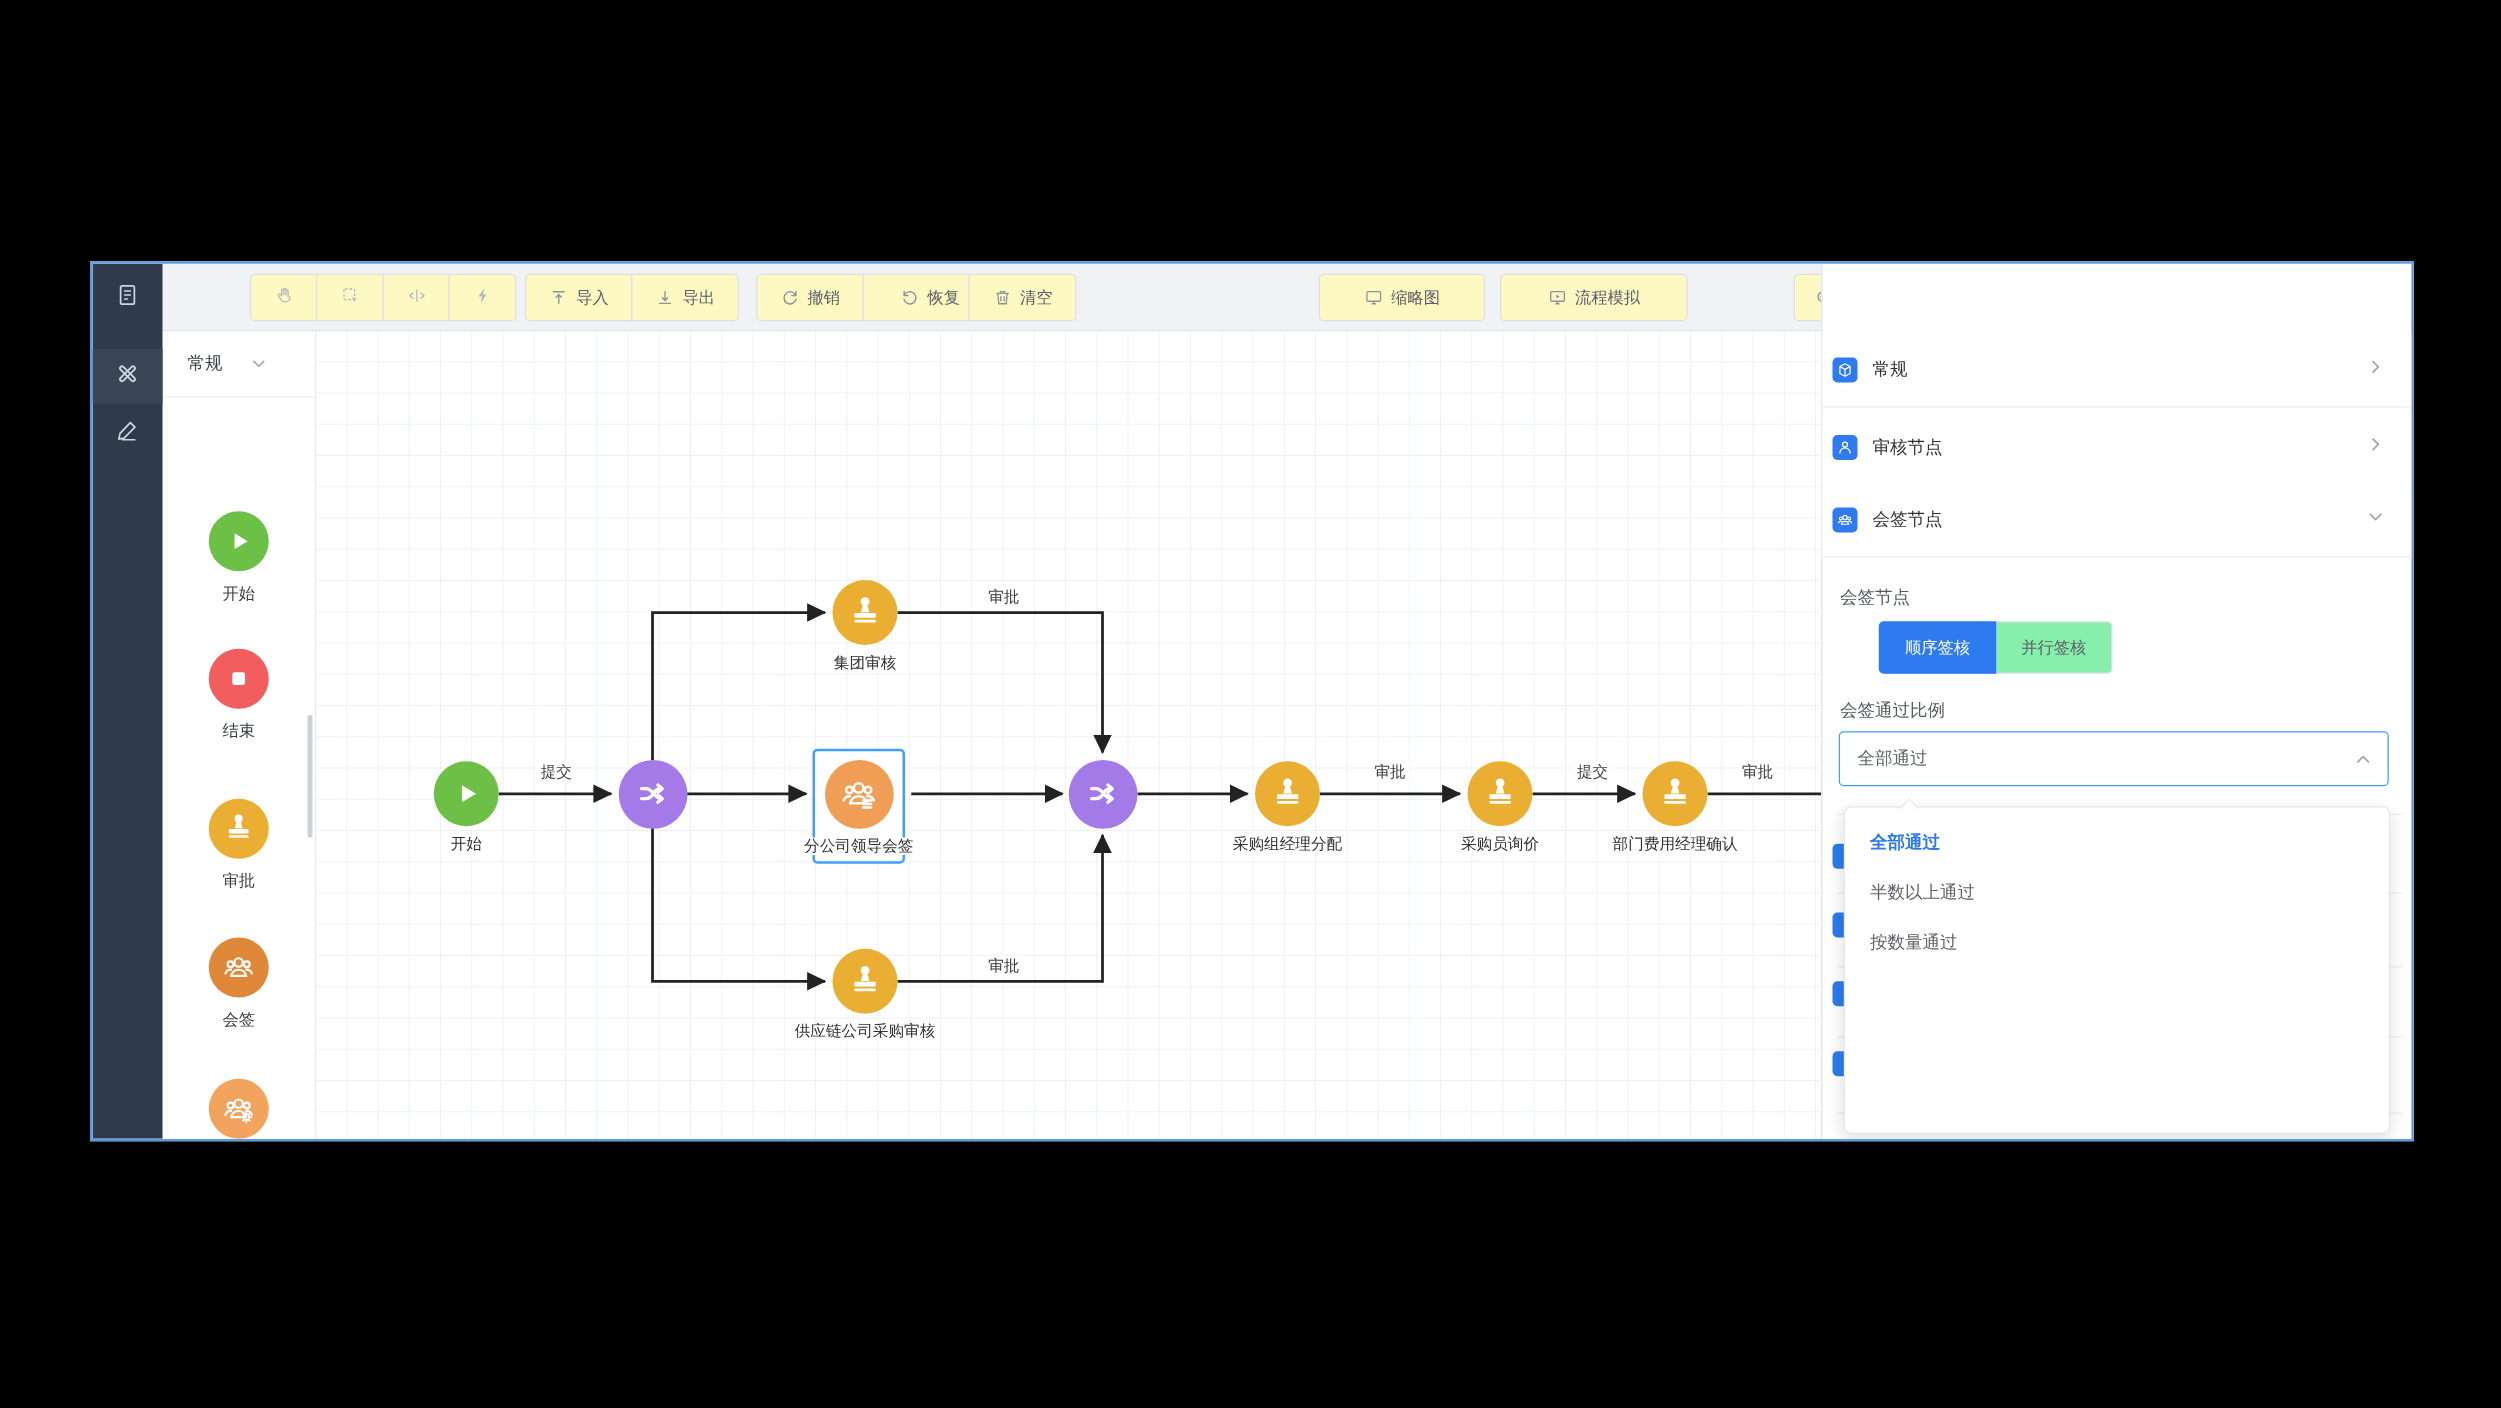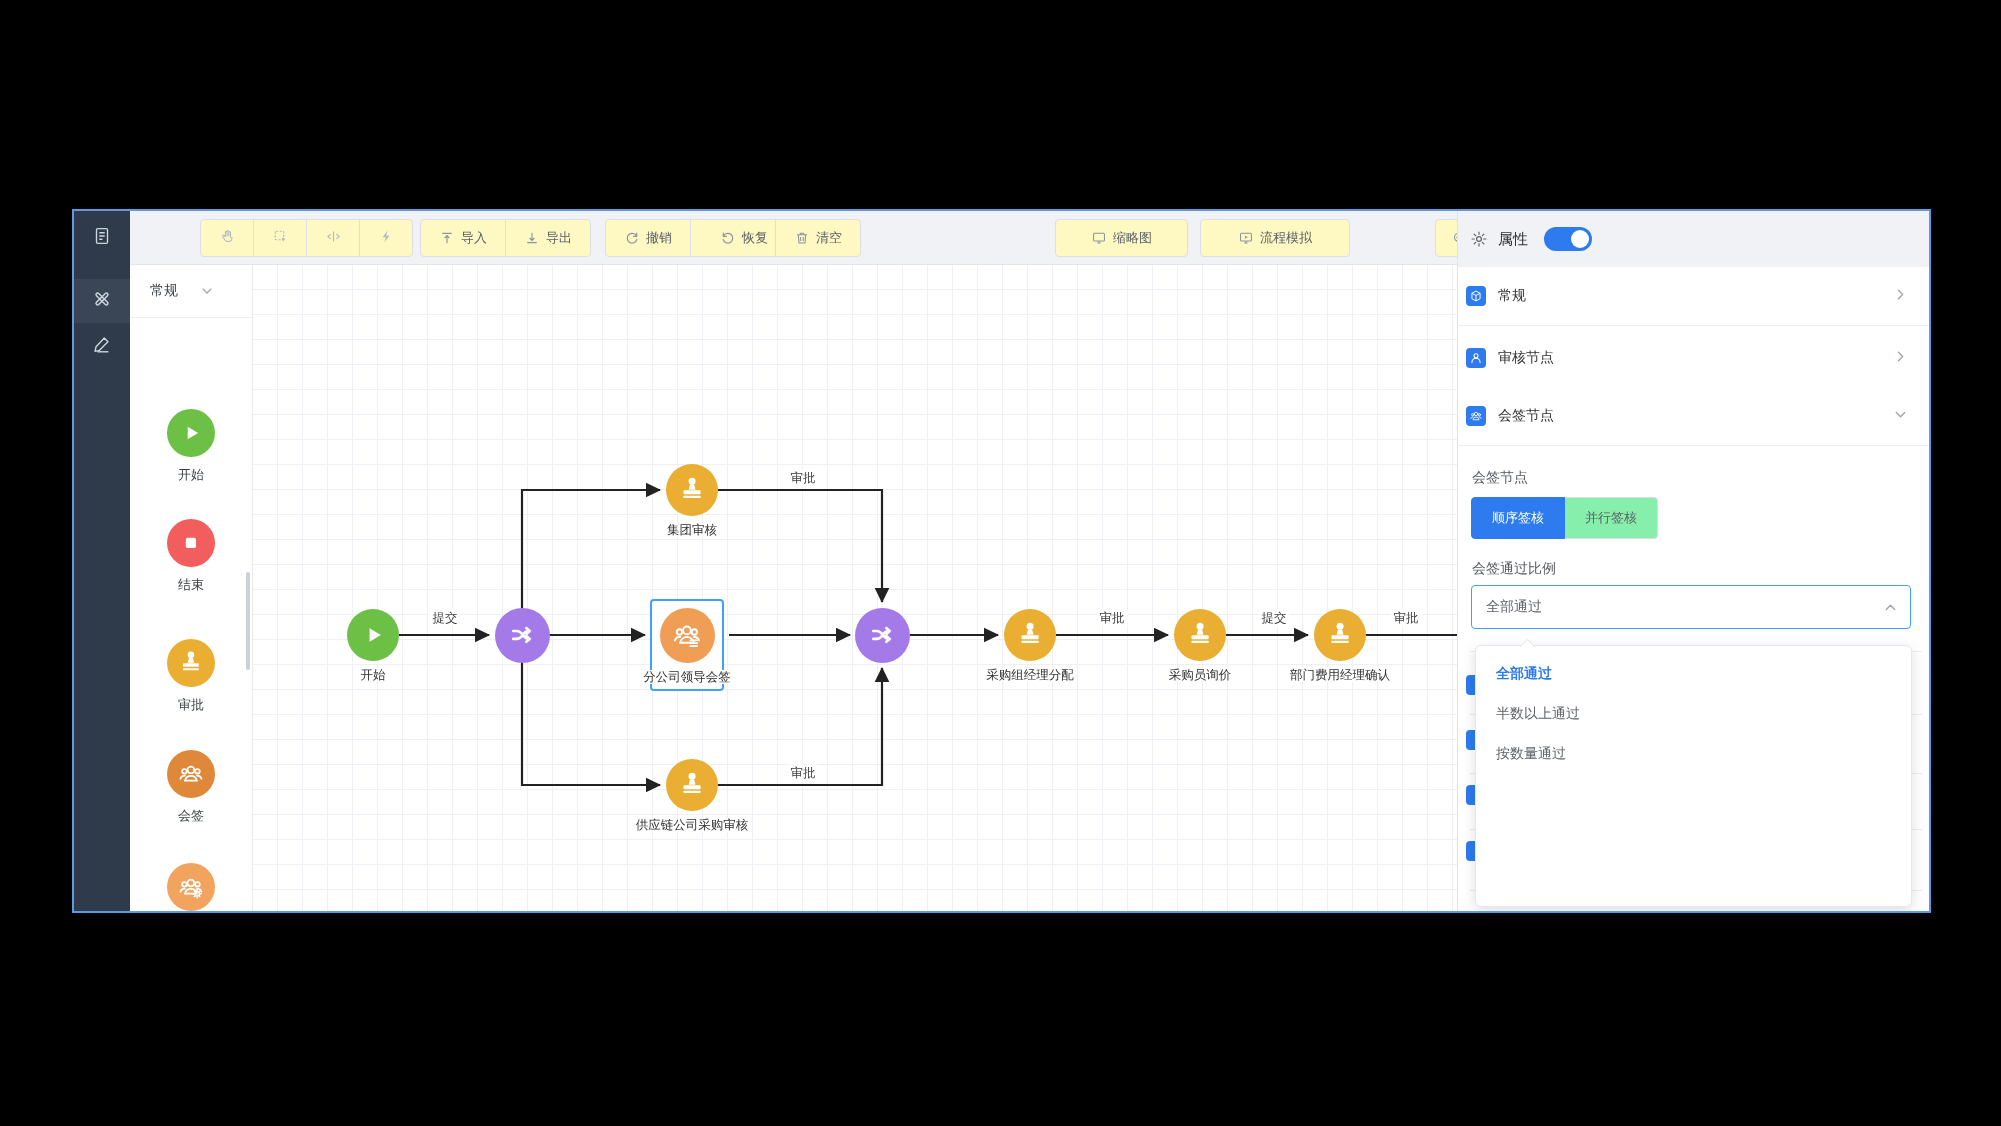--- a/index.html
+++ b/index.html
@@ -67,21 +67,21 @@
   .sec-row{position:absolute;left:0;width:100%;height:58px;border-bottom:1px solid #ebedf0;display:flex;align-items:center;cursor:pointer;background:#fff;}
   .sec-icon{width:20px;height:20px;border-radius:4px;background:#2d7bee;margin-left:8px;display:flex;align-items:center;justify-content:center;flex:0 0 auto;}
   .sec-icon svg{width:14px;height:14px;}
   .sec-label{margin-left:12px;font-size:14px;color:#303133;}
   .sec-chev{position:absolute;right:26px;}
   .sec-chev svg{width:15px;height:15px;}
   .fld-label{position:absolute;left:14px;font-size:14px;color:#55595f;}
   .seg{position:absolute;left:13px;top:286px;display:flex;}
   .seg-btn{width:94px;height:42px;display:flex;align-items:center;justify-content:center;font-size:13px;box-sizing:border-box;
     background:#86efac;border:1px solid #dcdfe6;color:#5a5e66;cursor:pointer;}
-  .seg-btn:first-child{border-radius:4px 0 0 4px;}
+  .seg-btn:first-child{border-radius:4px 0 0 4px;margin-left:32px;}
   .seg-btn:last-child{border-radius:0 4px 4px 0;margin-left:-1px;}
   .seg-btn.active{background:#2d7bee;border-color:#2d7bee;color:#fff;z-index:1;}
   .select{position:absolute;left:13px;top:374px;width:440px;height:44px;border:1px solid #409eff;border-radius:4px;
     box-sizing:border-box;display:flex;align-items:center;background:#fff;cursor:pointer;}
   .select .sel-text{margin-left:14px;font-size:14px;color:#5f6368;flex:1;}
   .select svg{width:15px;height:15px;margin-right:12px;}
   .behind-divider{position:absolute;left:12px;width:452px;height:1px;background:#ebedf0;z-index:1;}
   .behind-icon{position:absolute;left:8px;width:20px;height:20px;border-radius:4px;background:#2d7bee;z-index:1;}
   .dropdown{position:absolute;left:17px;top:434px;width:435px;height:260px;background:#fff;border:1px solid #e4e7ed;
     border-radius:6px;box-shadow:0 4px 14px rgba(0,0,0,.13);z-index:9;}
@@ -401,30 +401,20 @@
         </div>
     <div class="edge-label" style="left: 193px; top: 354px;">提交</div>
         <div class="edge-label" style="left: 551px; top: 214px;">审批</div>
         <div class="edge-label" style="left: 551px; top: 509px;">审批</div>
         <div class="edge-label" style="left: 860px; top: 354px;">审批</div>
         <div class="edge-label" style="left: 1022px; top: 354px;">提交</div>
         <div class="edge-label" style="left: 1154px; top: 354px;">审批</div>
       </div>
 
     <div class="panel">
-      <div class="panel-header">
-        <svg class="gear" viewBox="0 0 24 24" fill="none" stroke="#606266" stroke-width="1.6" stroke-linecap="round">
-            <circle cx="12" cy="12" r="3.2"></circle>
-            <path d="M12 2.8v3M12 18.2v3M2.8 12h3M18.2 12h3M5.5 5.5l2.1 2.1M16.4 16.4l2.1 2.1M18.5 5.5l-2.1 2.1M7.6 16.4l-2.1 2.1"></path>
-          </svg>
-        <span class="panel-title">属性</span>
-        <div class="toggle">
-            <div class="knob"></div>
-          </div>
-      </div>
 
       <div id="sections">
           <div class="sec-row" style="top: 56px;">
             <div class="sec-icon">
               <svg viewBox="0 0 24 24" fill="none" stroke="#fff" stroke-width="1.7" stroke-linejoin="round">
                 <path d="M12 3.5l7 3.8v9.4l-7 3.8-7-3.8V7.3z"></path>
                 <path d="M5 7.3l7 3.8 7-3.8M12 11.1v9.4"></path>
               </svg>
             </div>
             <span class="sec-label">常规</span>

